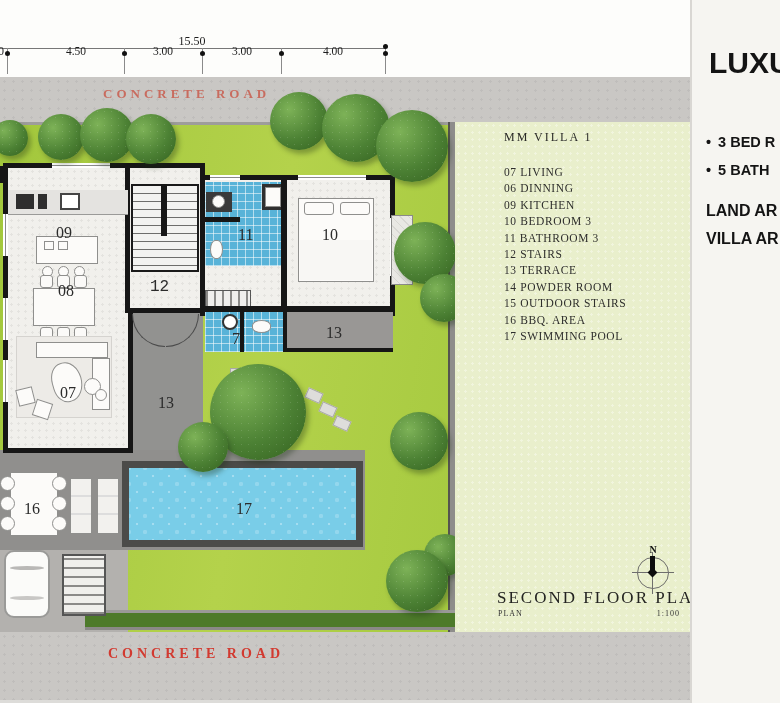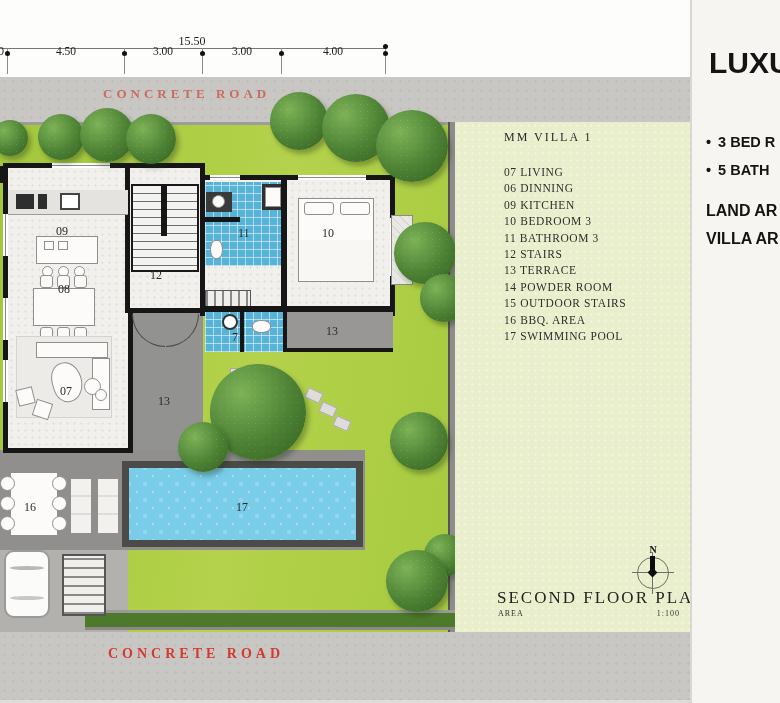--- a/index.html
+++ b/index.html
@@ -27,21 +27,21 @@
   .chair{position:absolute;width:13px;height:13px;background:#fbfaf8;border:1px solid #8f8f8d;border-radius:3px;box-sizing:border-box;}
   .circle{border-radius:50%!important;}
   .stairs{position:absolute;background:repeating-linear-gradient(180deg,#f3f3f1 0 7px,#6e6e6c 7px 8px);border:2px solid #1a1a1a;box-sizing:border-box;}
   .hatch{position:absolute;background:repeating-linear-gradient(90deg,#8b8a88 0 2px,#efeeec 2px 8px);border:1px solid #555;box-sizing:border-box;}
   .tree{position:absolute;border-radius:50%;
         background:radial-gradient(rgba(255,255,255,.13) 12%,transparent 13%) 0 0/7px 7px,
                    radial-gradient(circle at 33% 30%,#7db257,#4c8134 55%,#33601f);
         box-shadow:3px 4px 5px rgba(30,50,20,.35);}
   .tree.teal{background:radial-gradient(circle at 35% 30%,#4d9a78,#2c6b4e 60%,#1e4f38);}
   .stone{position:absolute;width:16px;height:11px;background:#dedddb;border:1px solid #a9a8a6;box-sizing:border-box;}
-  .plan-lbl{position:absolute;font-size:12px;color:#2b2b2b;}
+  .plan-lbl{position:absolute;font-size:16px;color:#2b2b2b;}
   .arc{position:absolute;width:32px;height:32px;border-left:1px solid #4a4a4a;border-bottom:1px solid #4a4a4a;border-radius:0 0 0 100%;}
   .arc.flip{transform:scaleX(-1);}
   
   #pool{position:absolute;border:7px solid #4b4b49;box-sizing:border-box;
         background:radial-gradient(rgba(255,255,255,.33) 12%,transparent 14%) 0 0/16px 16px,
                    radial-gradient(rgba(255,255,255,.2) 18%,transparent 20%) 8px 8px/16px 16px,var(--pool_water);}
   
   #info-panel{position:absolute;left:455px;top:122px;width:235px;height:510px;z-index:3;
         background:radial-gradient(rgba(255,255,255,.35) 1px,transparent 1.3px) 0 0/7px 7px,var(--panel_green);}
   .legend-title{position:absolute;left:49px;top:8px;font-size:12px;letter-spacing:2px;color:#2a2a28;}
@@ -76,21 +76,21 @@
     <div class="dim-tick" style="left:202px;top:48px;"></div>
     <div class="dim-tick" style="left:281px;top:48px;"></div>
     <div class="dim-tick" style="left:385px;top:48px;"></div>
     <div class="dim-dot" style="left:5px;top:51px;"></div>
     <div class="dim-dot" style="left:122px;top:51px;"></div>
     <div class="dim-dot" style="left:200px;top:51px;"></div>
     <div class="dim-dot" style="left:279px;top:51px;"></div>
     <div class="dim-dot" style="left:383px;top:44px;"></div>
     <div class="dim-dot" style="left:383px;top:51px;"></div>
     <div class="dim-lbl" style="left:-4px;top:45px;width:10px;">0</div>
-    <div class="dim-lbl" style="left:46px;top:45px;width:40px;">4.50</div>
+    <div class="dim-lbl" style="left:46px;top:45px;width:40px;text-align:right;">4.50</div>
     <div class="dim-lbl" style="left:143px;top:45px;width:40px;">3.00</div>
     <div class="dim-lbl" style="left:222px;top:45px;width:40px;">3.00</div>
     <div class="dim-lbl" style="left:313px;top:45px;width:40px;">4.00</div>
   </div>
 
   <div class="road" style="left:0;top:77px;width:690px;height:45px;z-index:0;">
     <div class="road-text" style="left:103px;top:9px;color:rgba(200,85,70,.8);">CONCRETE  ROAD</div>
   </div>
 
   <div class="road" style="left:0;top:632px;width:690px;height:68px;z-index:0;">
@@ -206,21 +206,21 @@
     <div class="stone" style="left:230px;top:278px;"></div>
     <div class="stone" style="left:230px;top:294px;"></div>
     <div class="stone" style="left:230px;top:310px;"></div>
     <div class="stone" style="left:306px;top:268px;transform:rotate(24deg);"></div>
     <div class="stone" style="left:320px;top:282px;transform:rotate(24deg);"></div>
     <div class="stone" style="left:334px;top:296px;transform:rotate(24deg);"></div>
 
     <div class="plan-lbl" style="left:56px;top:102px;">09</div>
     <div class="plan-lbl" style="left:58px;top:160px;">08</div>
     <div class="plan-lbl" style="left:60px;top:262px;">07</div>
-    <div class="plan-lbl" style="left:150px;top:146px;">12</div>
+    <div class="plan-lbl" style="left:150px;top:156px;font-family:Liberation Mono, monospace;">12</div>
     <div class="plan-lbl" style="left:238px;top:104px;">11</div>
     <div class="plan-lbl" style="left:322px;top:104px;">10</div>
     <div class="plan-lbl" style="left:232px;top:208px;">7</div>
     <div class="plan-lbl" style="left:326px;top:202px;">13</div>
     <div class="plan-lbl" style="left:158px;top:272px;">13</div>
     <div class="plan-lbl" style="left:24px;top:378px;">16</div>
     <div class="plan-lbl" style="left:236px;top:378px;">17</div>
 
     <div class="tree" style="left:-8px;top:-2px;width:36px;height:36px;"></div>
     <div class="tree" style="left:38px;top:-8px;width:46px;height:46px;"></div>
@@ -258,21 +258,21 @@
       <div class="n">N</div>
       <div class="dial">
         <div class="axis-v"></div>
         <div class="axis-h"></div>
         <div class="needle"></div>
         <div class="diamond"></div>
       </div>
     </div>
     <div class="plan-title">SECOND  FLOOR  PLAN</div>
     <div class="scale-row">
-      <span>AREA</span>
+      <span>PLAN</span>
       <span>1:100</span>
     </div>
   </div>
 
   <div id="side-panel">
     <div class="mk-heading">LUXU</div>
     <div class="mk-bullet-row" style="top:134px;">
       <span>•</span>
       <span>3 BED R</span>
     </div>

